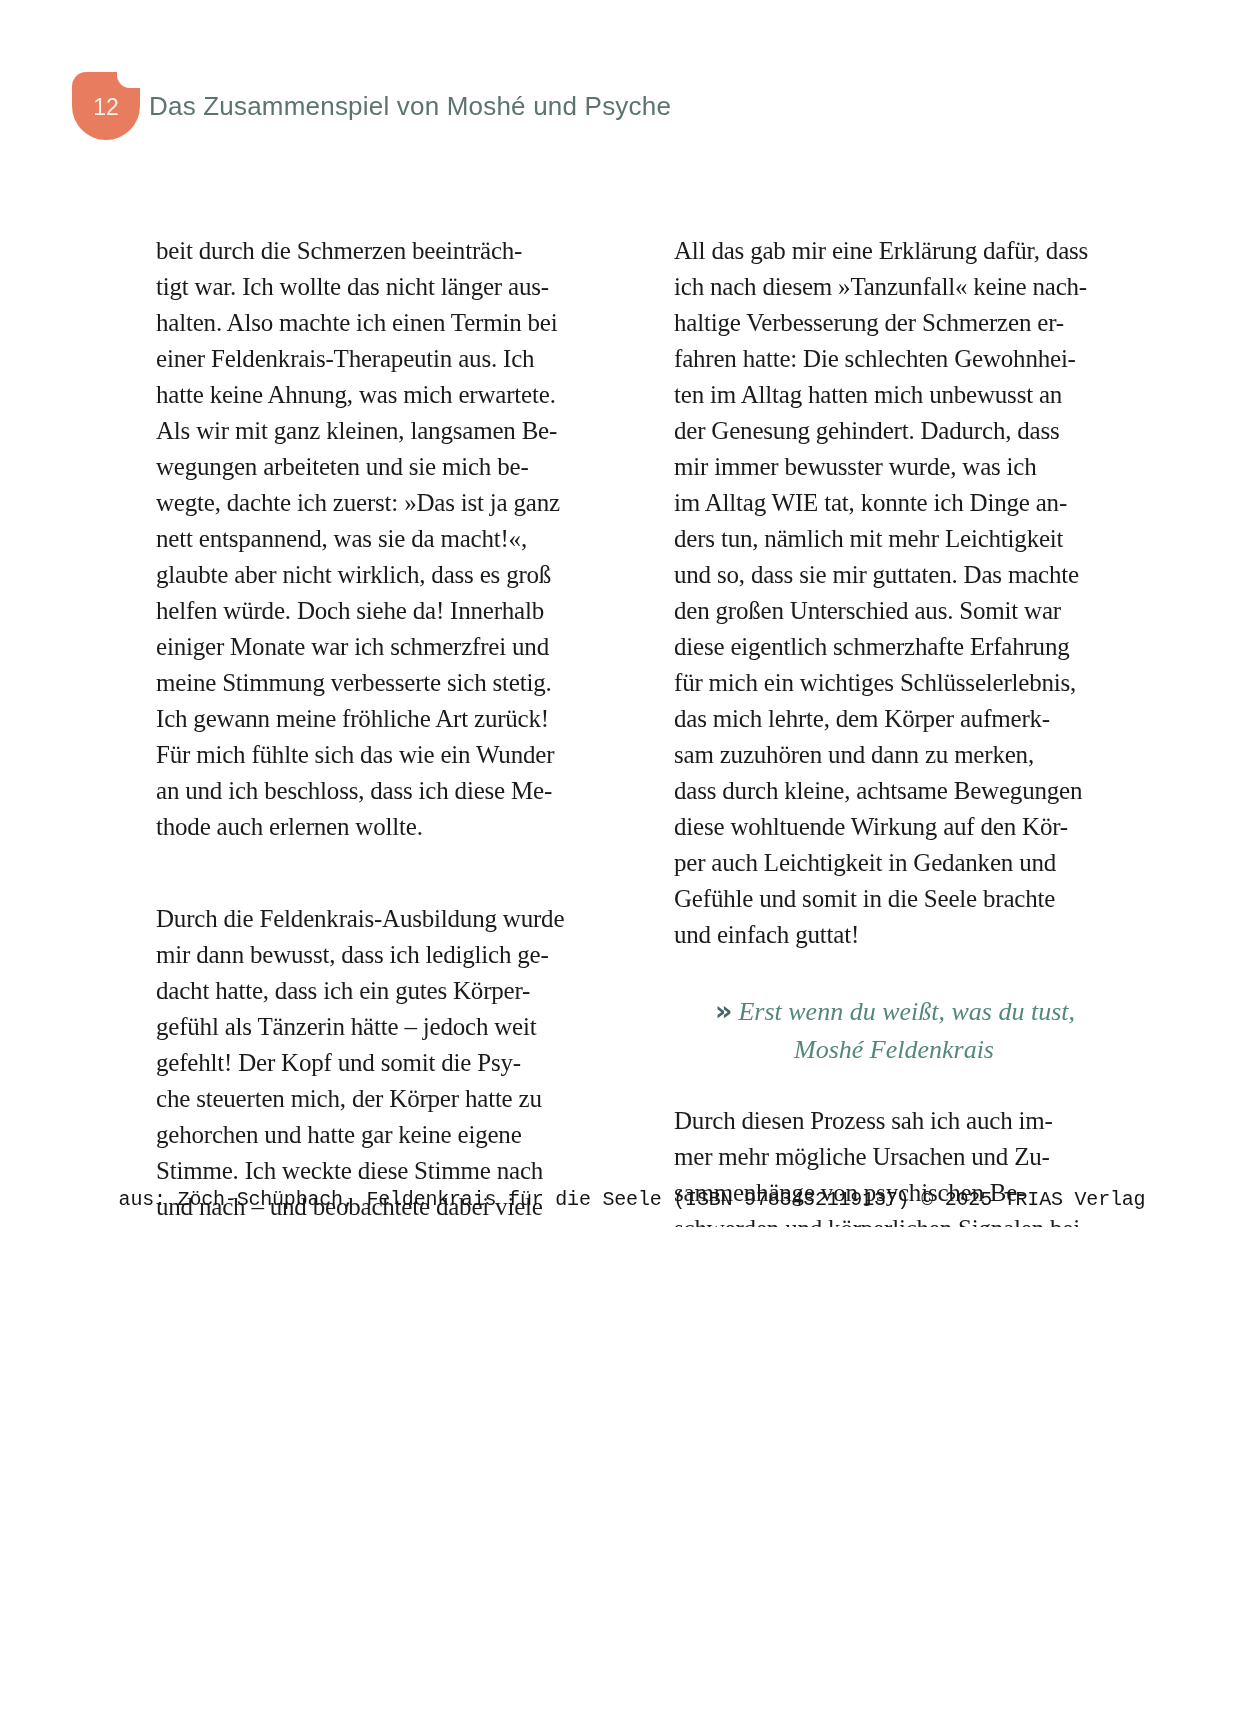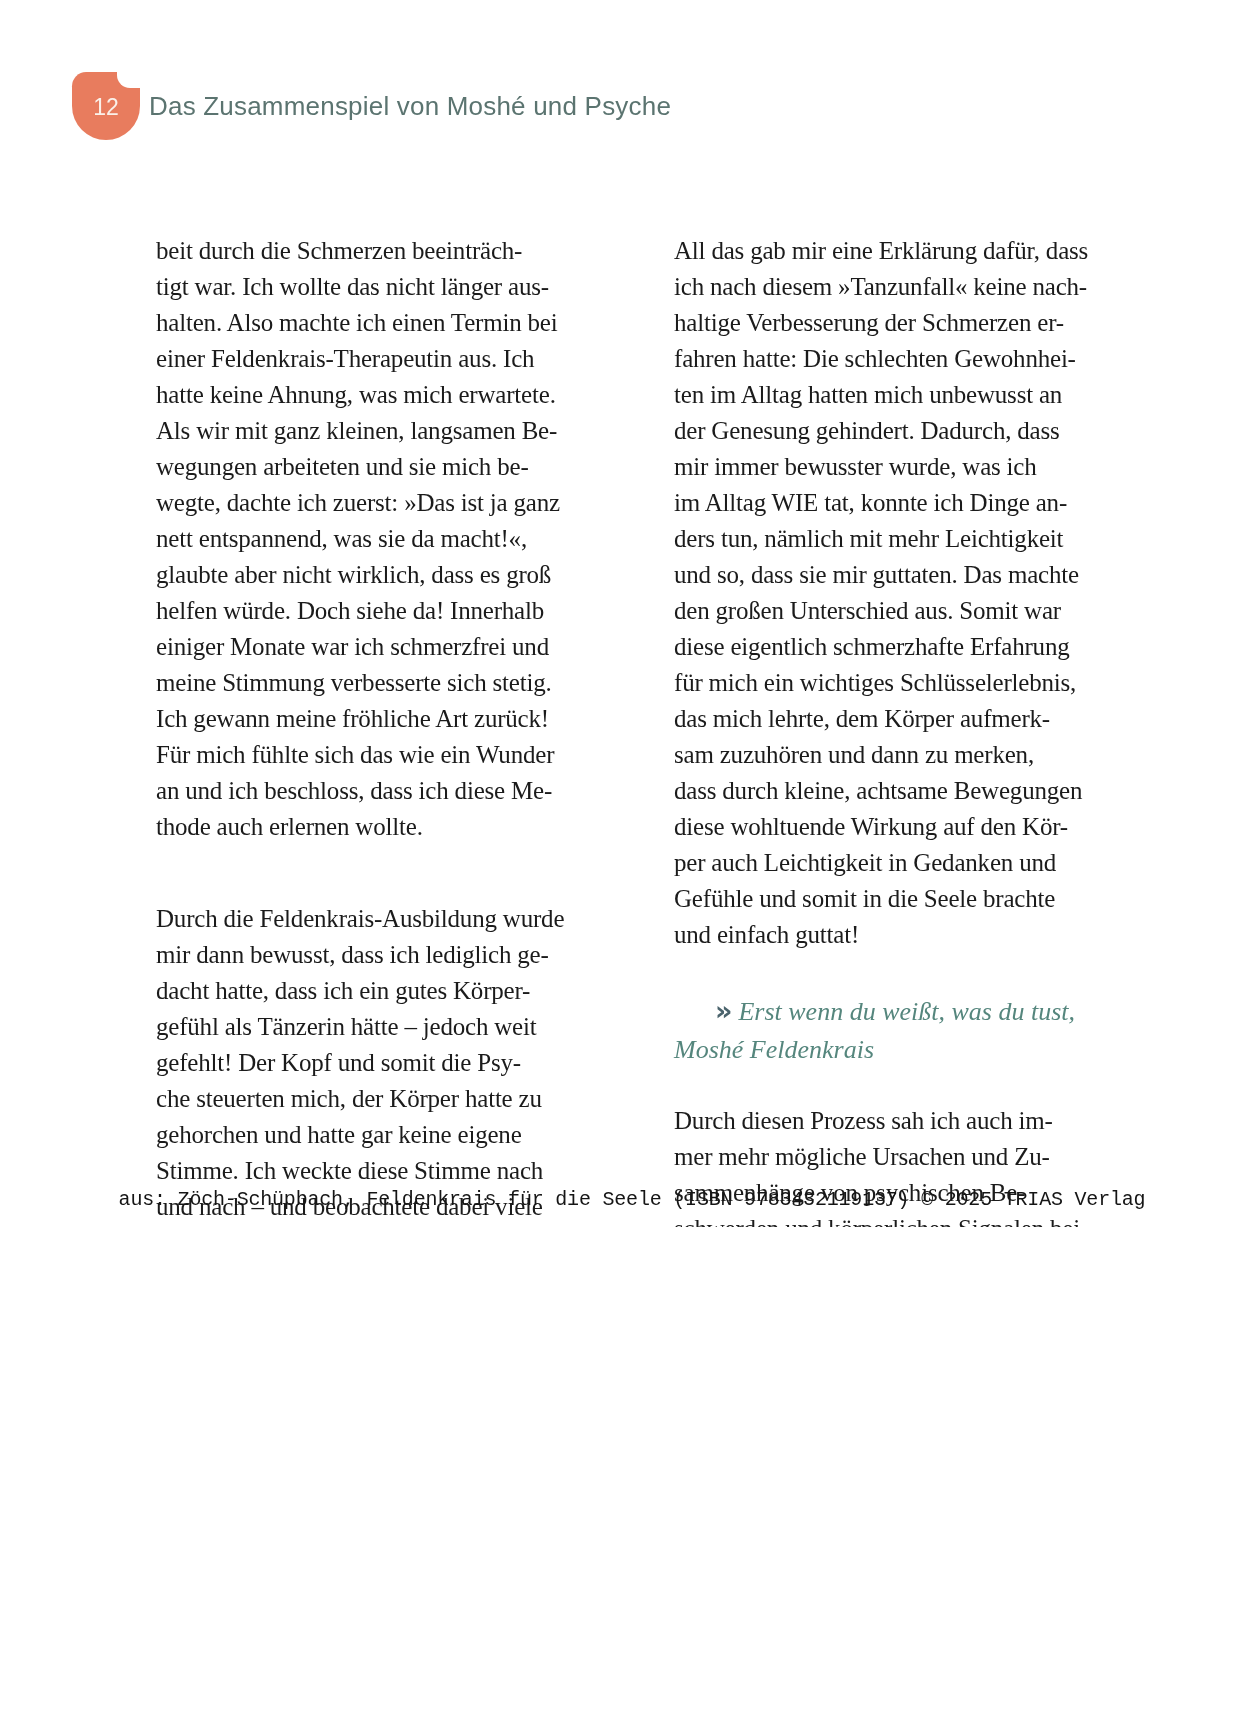--- a/index.html
+++ b/index.html
@@ -97,21 +97,21 @@
   }
   .qmark.open { margin-right: 8px; }
   .qmark.close { margin-left: 12px; }
   .q-foot {
     font-size: 15px;
     vertical-align: super;
     line-height: 0;
     margin-left: 4px;
   }
   .q-attr {
-    text-align: left;
+    text-align: center;
     padding-right: 2px;
   }
 
   
   .page-footer {
     position: absolute;
     left: 4px;
     right: 0;
     bottom: 16px;
     text-align: center;

